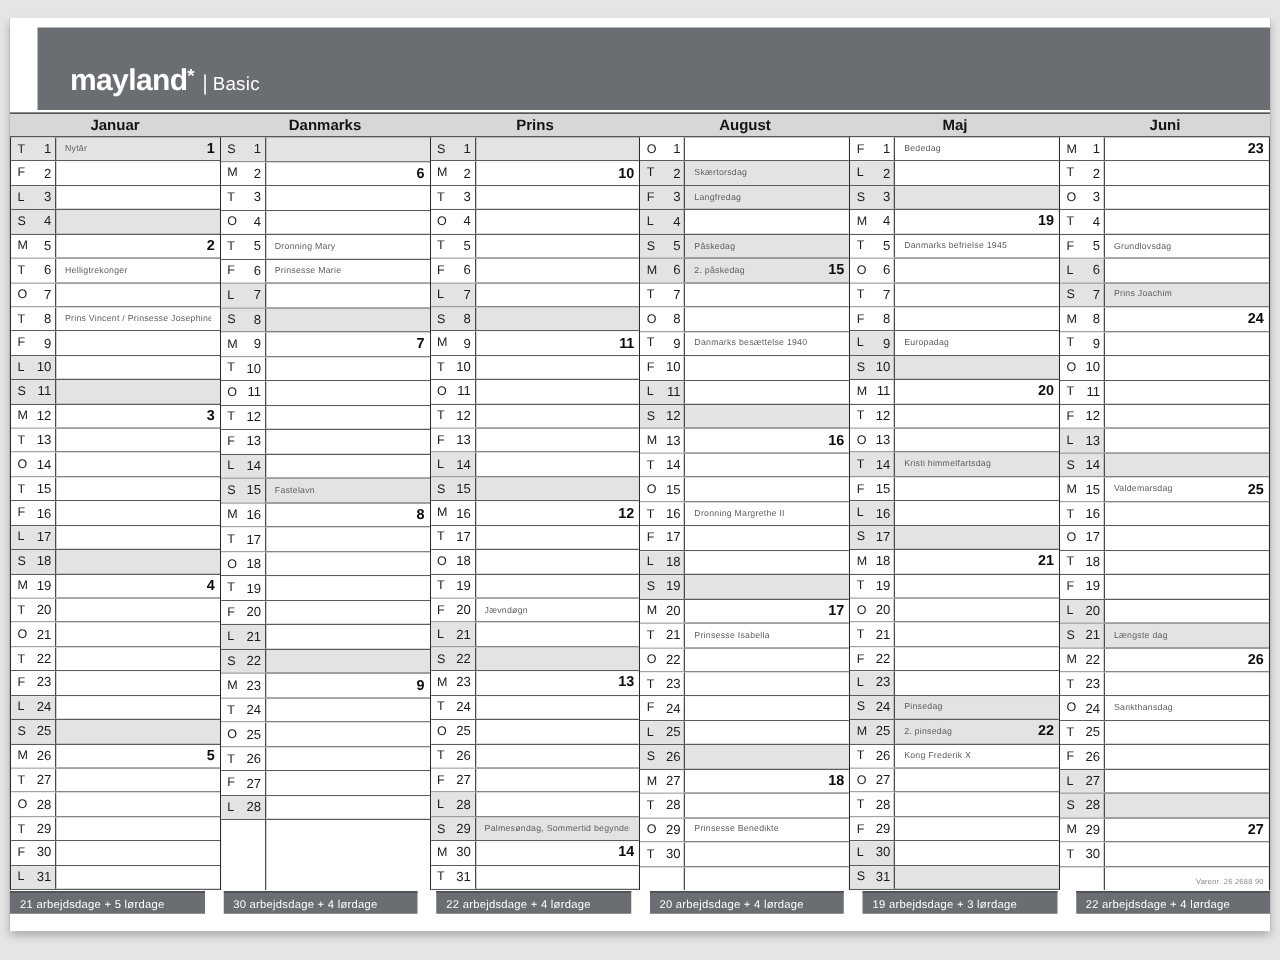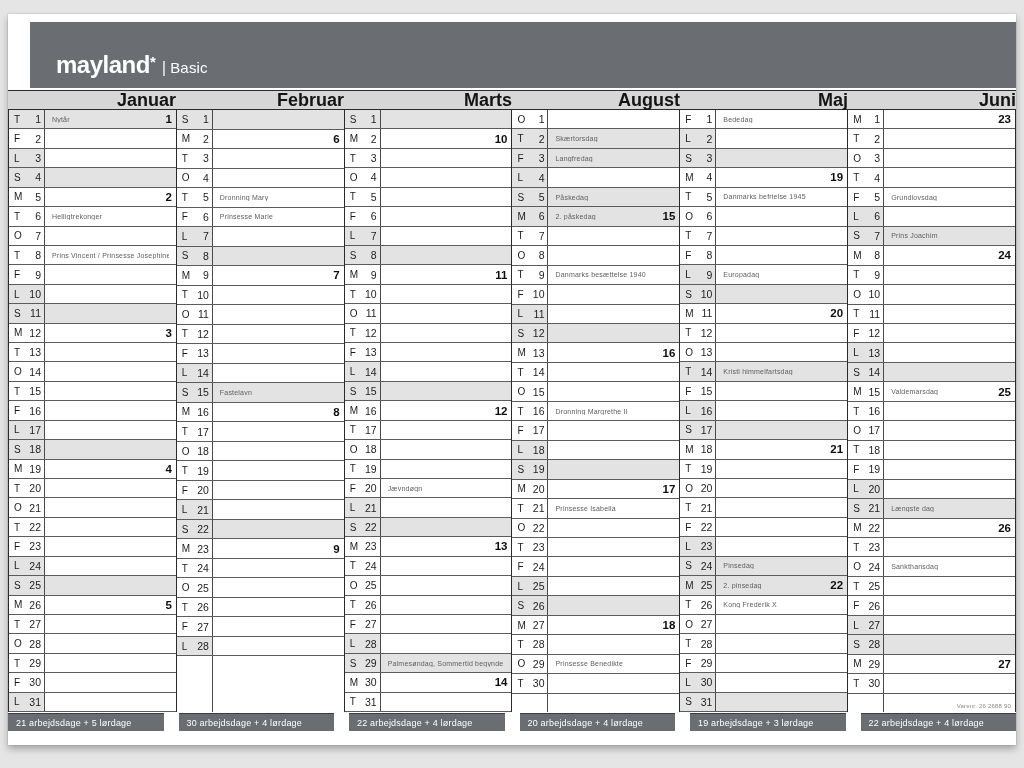--- a/index.html
+++ b/index.html
@@ -28,21 +28,21 @@
   .year{
     color:#fff;font-weight:bold;font-size:46px;line-height:1;
     padding:0 22px 8px 0;letter-spacing:1px;
   }
   
   .strip{
     position:absolute;left:0;top:76px;width:100%;height:20px;
     background:#d7d7d7;border-top:1px solid #2b2b2b;border-bottom:1px solid #2b2b2b;
     box-sizing:border-box;display:flex;
   }
-  .mname{flex:1;text-align:right;font-weight:bold;font-size:18px;color:#141414;line-height:18px;}
+  .mname{flex:1;text-align:center;font-weight:bold;font-size:12px;color:#141414;line-height:18px;}
   
   .grid{
     position:absolute;left:0;top:96px;width:100%;height:602px;
     display:flex;box-sizing:border-box;border-left:1px solid #2b2b2b;
   }
   .mcol{flex:1;display:flex;flex-direction:column;border-right:1.5px solid #2b2b2b;box-sizing:border-box;min-width:0;}
   .day{flex:1;display:flex;border-bottom:1px solid #5c5c5c;box-sizing:border-box;min-height:0;background:#fff;}
   .day .wd{
     width:36px;flex:none;display:flex;justify-content:space-between;align-items:center;
     padding:0 3px 0 5px;border-right:1px solid #4a4a4a;box-sizing:border-box;
@@ -78,22 +78,22 @@
 <div class="page">
 
   <div class="topbar">
     <div class="logo">
       <span class="main">mayland</span><span class="star">*</span><span class="sep">|</span><span class="sub">Basic</span>
     </div>
   </div>
 
   <div class="strip">
       <div class="mname">Januar</div>
-      <div class="mname">Februar</div>
-      <div class="mname">Marts</div>
+      <div class="mname">Danmarks</div>
+      <div class="mname">Prins</div>
       <div class="mname">August</div>
       <div class="mname">Maj</div>
       <div class="mname">Juni</div>
     </div>
 
   <div class="grid">
       <div class="mcol">
         <div class="day s-full">
           <div class="wd">
             <span class="letter">T</span>

